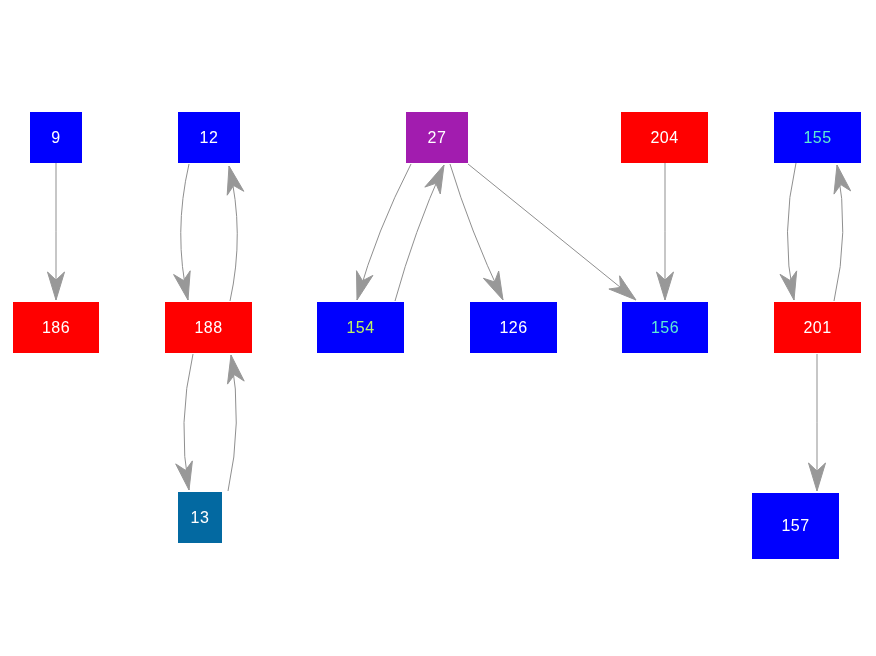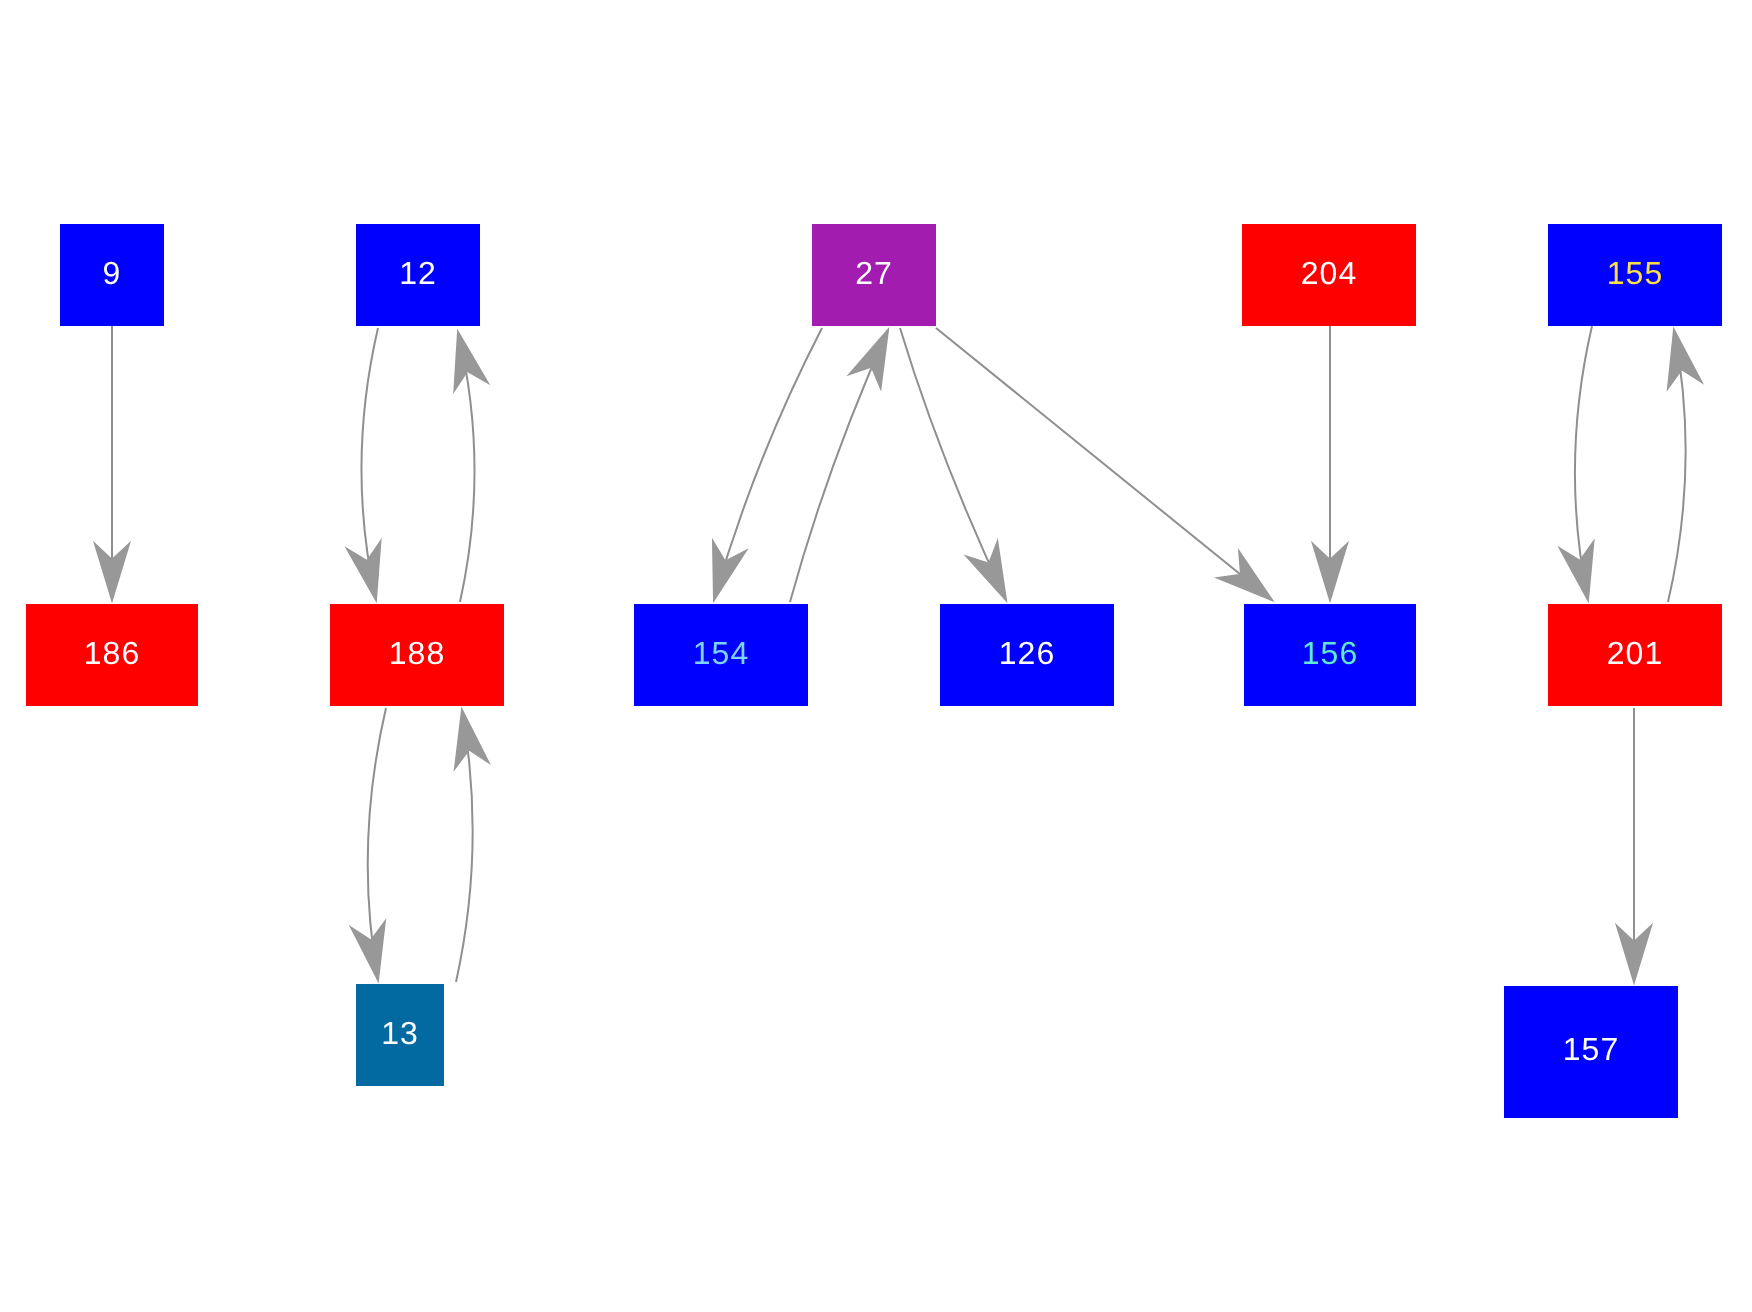--- a/index.html
+++ b/index.html
@@ -75,30 +75,30 @@
     <div class="node" style="left: 178px; top: 112px; width: 62px; height: 51px; background: rgb(0, 0, 255);">
       <span style="color: rgb(255, 255, 255);">12</span>
     </div>
     <div class="node" style="left: 406px; top: 112px; width: 62px; height: 51px; background: #a21caf;">
       <span style="color: rgb(255, 255, 255);">27</span>
     </div>
     <div class="node" style="left: 621px; top: 112px; width: 87px; height: 51px; background: rgb(255, 0, 0);">
       <span style="color: rgb(255, 255, 255);">204</span>
     </div>
     <div class="node" style="left: 774px; top: 112px; width: 87px; height: 51px; background: rgb(0, 0, 255);">
-      <span style="color: #fde047;">155</span>
+      <span style="color: #5eead4;">155</span>
     </div>
     <div class="node" style="left: 13px; top: 302px; width: 86px; height: 51px; background: rgb(255, 0, 0);">
       <span style="color: rgb(255, 255, 255);">186</span>
     </div>
     <div class="node" style="left: 165px; top: 302px; width: 87px; height: 51px; background: rgb(255, 0, 0);">
       <span style="color: rgb(255, 255, 255);">188</span>
     </div>
     <div class="node" style="left: 317px; top: 302px; width: 87px; height: 51px; background: rgb(0, 0, 255);">
-      <span style="color: #7dd3fc;">154</span>
+      <span style="color: #bef264;">154</span>
     </div>
     <div class="node" style="left: 470px; top: 302px; width: 87px; height: 51px; background: rgb(0, 0, 255);">
       <span style="color: rgb(255, 255, 255);">126</span>
     </div>
     <div class="node" style="left: 622px; top: 302px; width: 86px; height: 51px; background: rgb(0, 0, 255);">
       <span style="color: #5eead4;">156</span>
     </div>
     <div class="node" style="left: 774px; top: 302px; width: 87px; height: 51px; background: rgb(255, 0, 0);">
       <span style="color: rgb(255, 255, 255);">201</span>
     </div>

